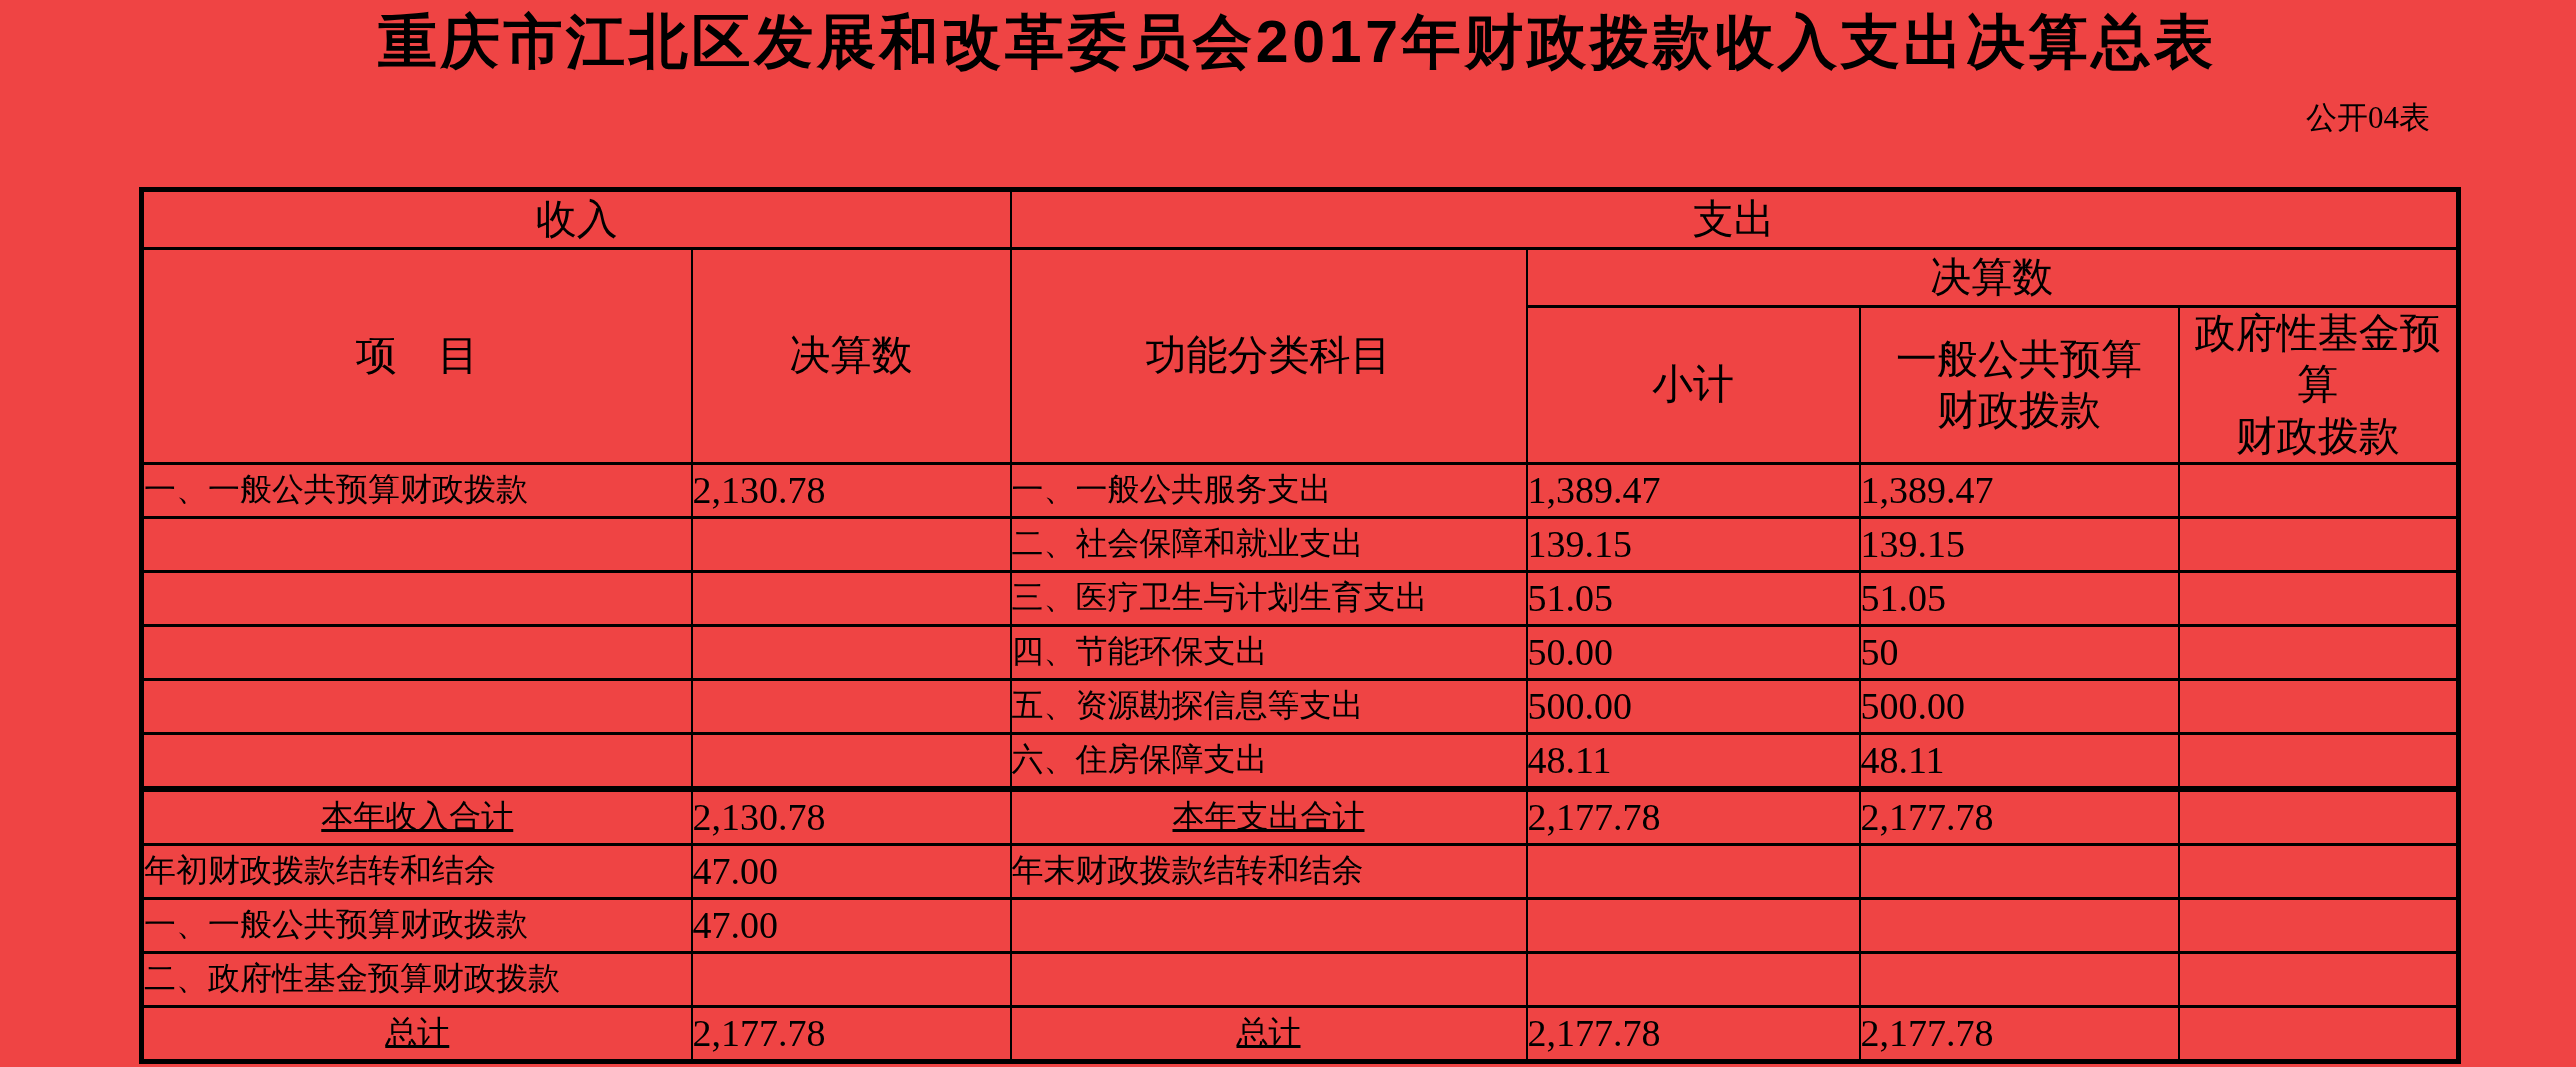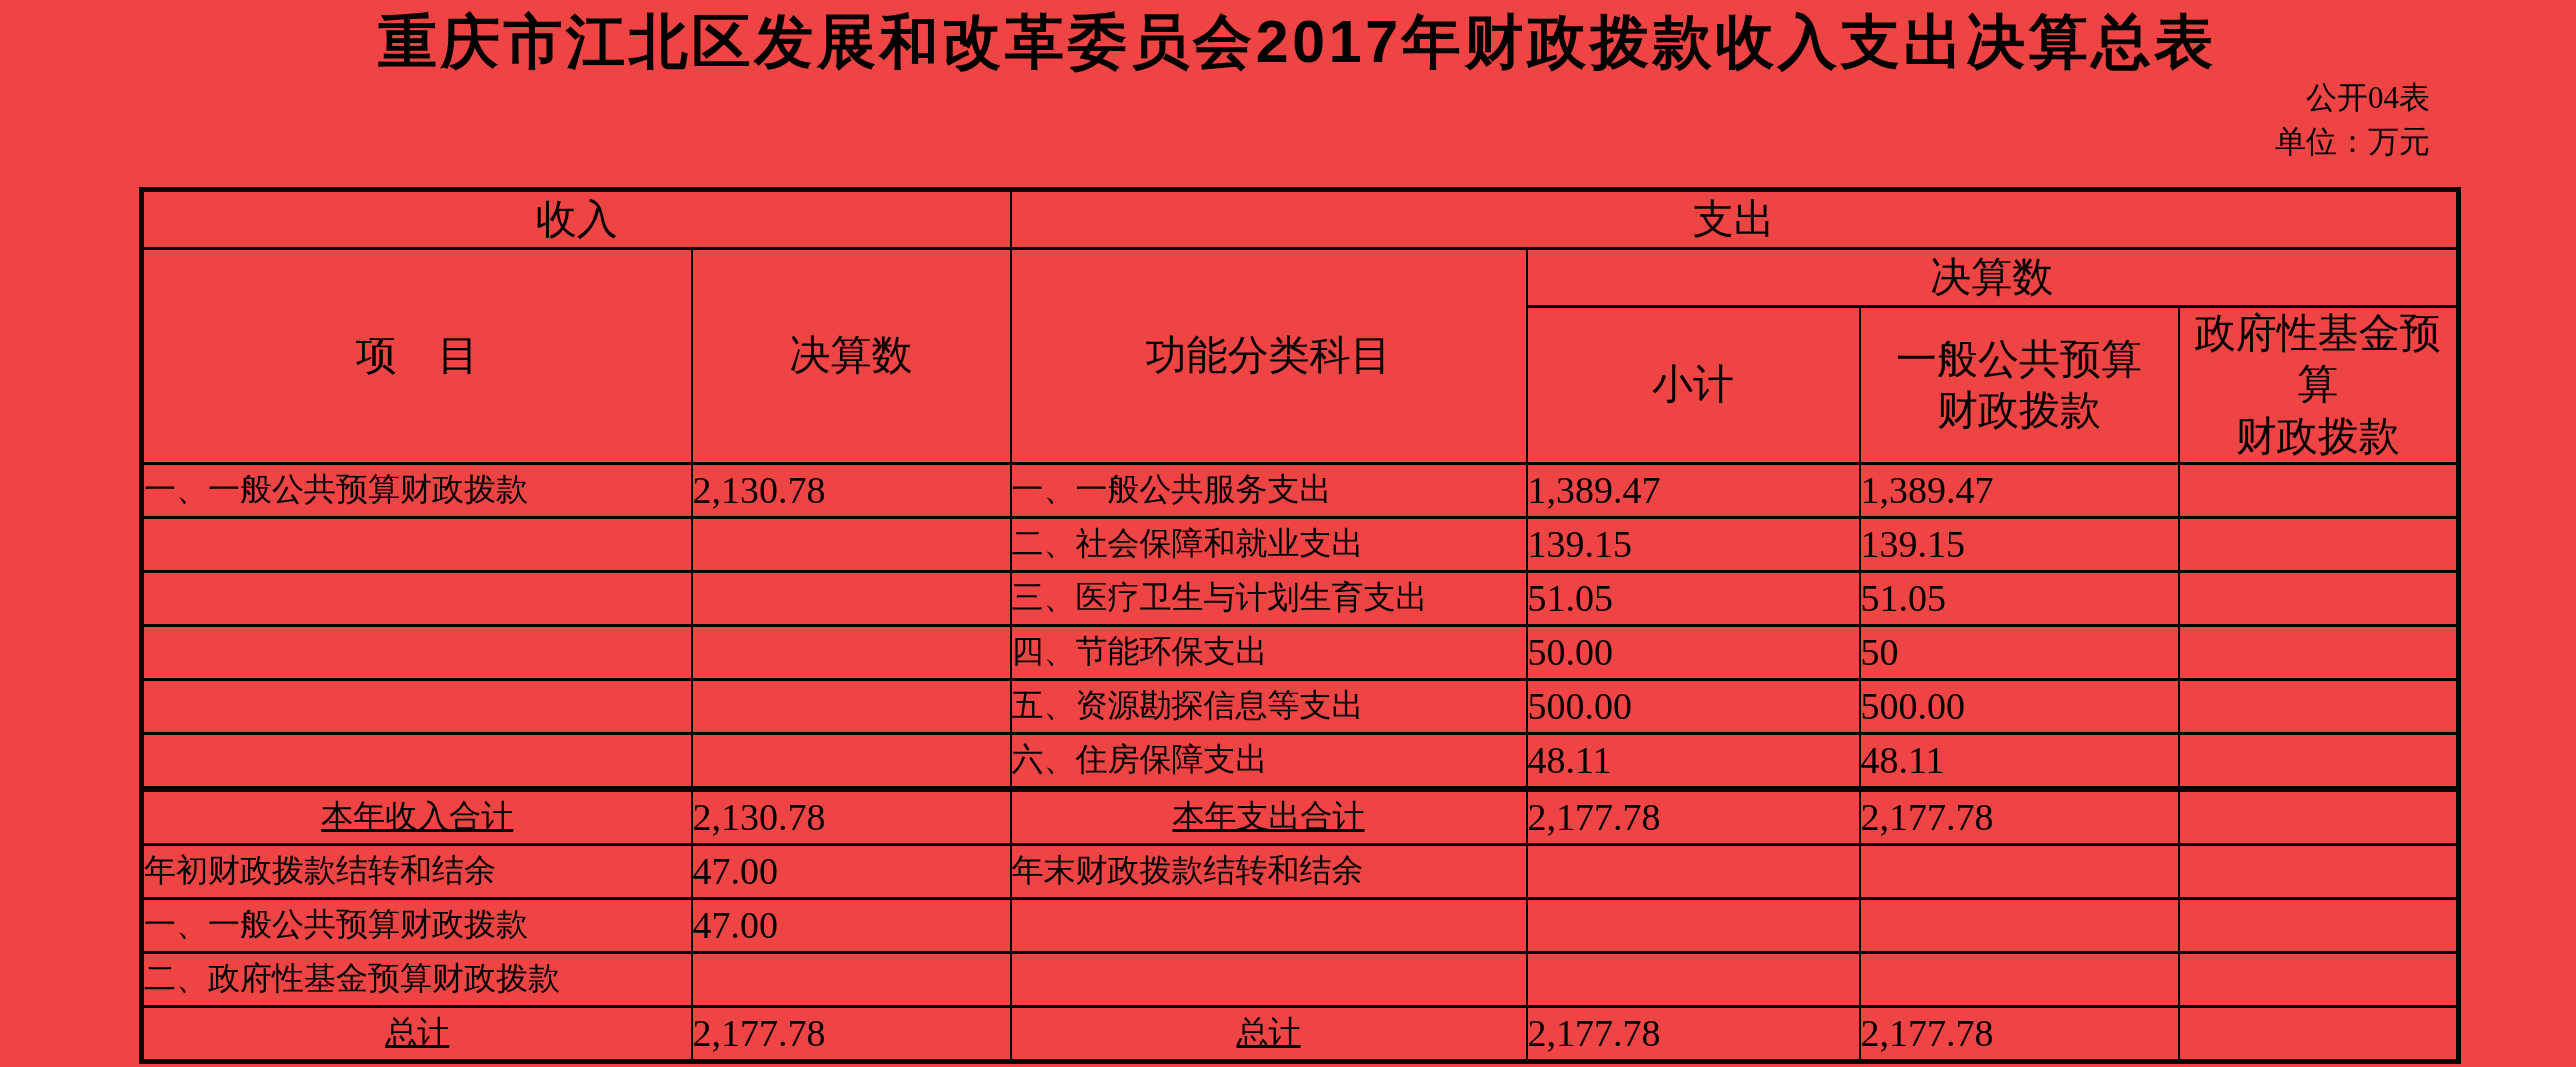--- a/index.html
+++ b/index.html
@@ -23,21 +23,21 @@
     width: 2317px;
     text-align: center;
     font-size: 59px;
     font-weight: bold;
     letter-spacing: 3.7px;
     font-family: "Liberation Sans", "DejaVu Sans", sans-serif;
     white-space: nowrap;
   }
   .meta {
     position: absolute;
-    top: 76px;
+    top: 96px;
     left: 139px;
     width: 2291px;
     text-align: right;
     font-size: 31px;
     line-height: 44px;
   }
   .meta div { white-space: nowrap; }
   .table-wrap {
     position: absolute;
     top: 187px;
@@ -87,21 +87,20 @@
 </style>
 </head>
 <body>
 
 <div class="page">
 
   <div class="doc-title">重庆市江北区发展和改革委员会2017年财政拨款收入支出决算总表</div>
 
   <div class="meta">
     <div>公开04表</div>
-    <div>单位：万元</div>
   </div>
 
   <div class="table-wrap">
     <table class="fin">
       <colgroup>
         <col style="width:550px">
         <col style="width:319px">
         <col style="width:516px">
         <col style="width:333px">
         <col style="width:319px">

